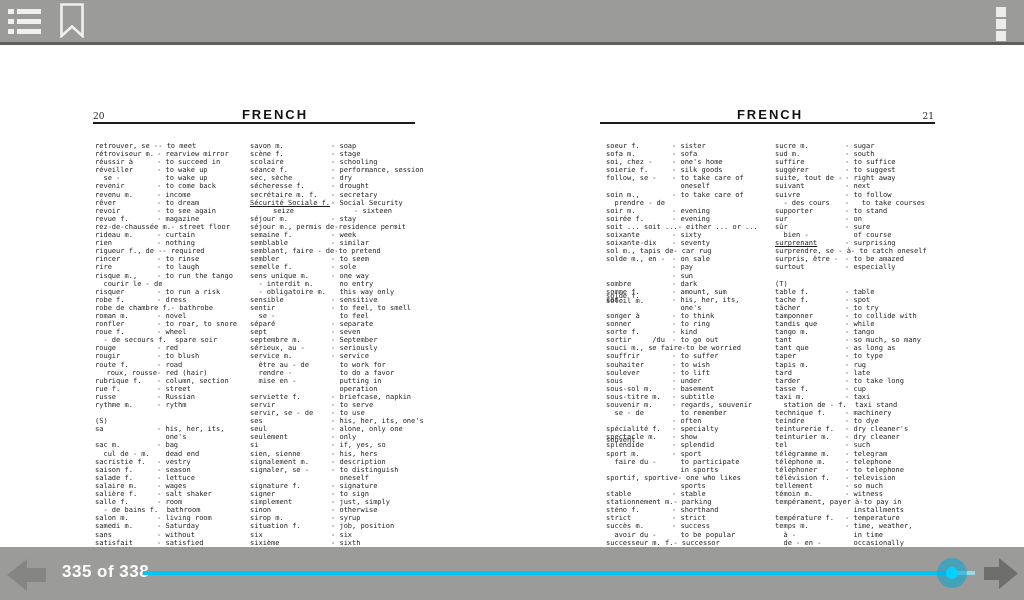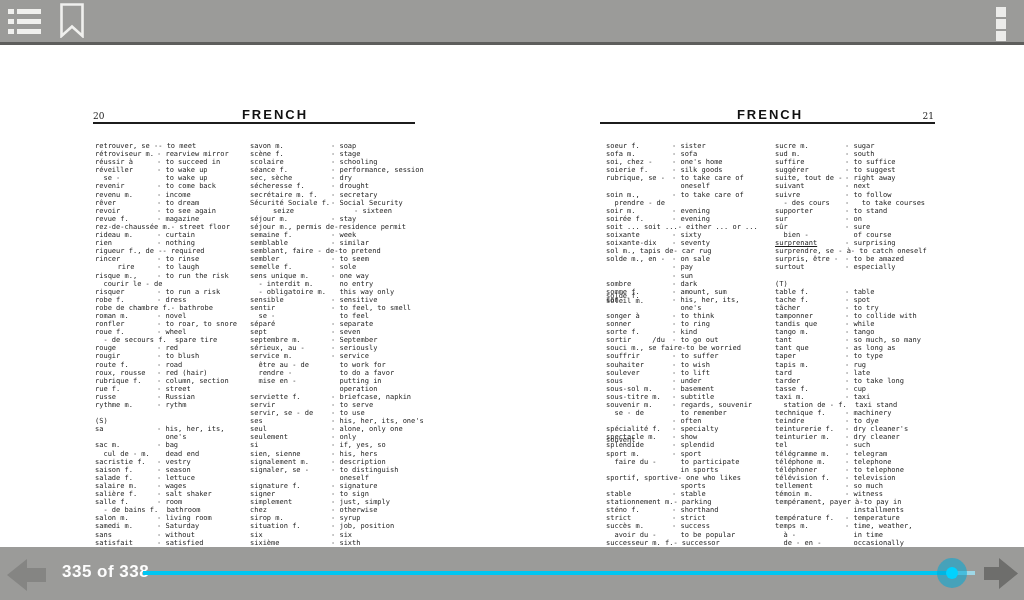--- a/index.html
+++ b/index.html
@@ -135,26 +135,26 @@
           </div>
           <div class="row">
             <span class="term" style="min-width: 62px;">rigueur f., de -</span>
             <span class="def">- required</span>
           </div>
           <div class="row">
             <span class="term" style="min-width: 62px;">rincer</span>
             <span class="def">- to rinse</span>
           </div>
           <div class="row">
-            <span class="term" style="min-width: 62px; text-align: center;">rire</span>
+            <span class="term" style="min-width: 62px;">rire</span>
             <span class="def">- to laugh</span>
           </div>
           <div class="row">
             <span class="term" style="min-width: 62px;">risque m.,</span>
-            <span class="def">- to run the risk</span>
+            <span class="def">- to run the tango</span>
           </div>
           <div class="row">
             <span class="term" style="min-width: 62px;">  courir le - de</span>
             <span class="def"></span>
           </div>
           <div class="row">
             <span class="term" style="min-width: 62px;">risquer</span>
             <span class="def">- to run a risk</span>
           </div>
           <div class="row">
@@ -172,36 +172,36 @@
           <div class="row">
             <span class="term" style="min-width: 62px;">ronfler</span>
             <span class="def">- to roar, to snore</span>
           </div>
           <div class="row">
             <span class="term" style="min-width: 62px;">roue f.</span>
             <span class="def">- wheel</span>
           </div>
           <div class="row">
             <span class="term" style="min-width: 62px;">  - de secours f.</span>
-            <span class="def">  spare tire</span>
+            <span class="def">  spare soir</span>
           </div>
           <div class="row">
             <span class="term" style="min-width: 62px;">rouge</span>
             <span class="def">- red</span>
           </div>
           <div class="row">
             <span class="term" style="min-width: 62px;">rougir</span>
             <span class="def">- to blush</span>
           </div>
           <div class="row">
             <span class="term" style="min-width: 62px;">route f.</span>
             <span class="def">- road</span>
           </div>
           <div class="row">
-            <span class="term" style="min-width: 62px;">roux, rousse</span>
+            <span class="term" style="min-width: 62px; text-align: right;">roux, rousse</span>
             <span class="def">- red (hair)</span>
           </div>
           <div class="row">
             <span class="term" style="min-width: 62px;">rubrique f.</span>
             <span class="def">- column, section</span>
           </div>
           <div class="row">
             <span class="term" style="min-width: 62px;">rue f.</span>
             <span class="def">- street</span>
           </div>
@@ -313,21 +313,21 @@
           </div>
           <div class="row">
             <span class="term" style="min-width: 81px;">sécheresse f.</span>
             <span class="def">- drought</span>
           </div>
           <div class="row">
             <span class="term" style="min-width: 81px;">secrétaire m. f.</span>
             <span class="def">- secretary</span>
           </div>
           <div class="row">
-            <span class="term" style="min-width: 81px;">Sécurité Sociale f.</span>
+            <span class="term" style="min-width: 81px; text-decoration: underline;">Sécurité Sociale f.</span>
             <span class="def">- Social Security</span>
           </div>
           <div class="row">
             <span class="term" style="min-width: 81px; margin-left: 23px;">seize</span>
             <span class="def">- sixteen</span>
           </div>
           <div class="row">
             <span class="term" style="min-width: 81px;">séjour m.</span>
             <span class="def">- stay</span>
           </div>
@@ -465,21 +465,21 @@
           </div>
           <div class="row">
             <span class="term" style="min-width: 81px;">signer</span>
             <span class="def">- to sign</span>
           </div>
           <div class="row">
             <span class="term" style="min-width: 81px;">simplement</span>
             <span class="def">- just, simply</span>
           </div>
           <div class="row">
-            <span class="term" style="min-width: 81px;">chez</span>
+            <span class="term" style="min-width: 81px;">sinon</span>
             <span class="def">- otherwise</span>
           </div>
           <div class="row">
             <span class="term" style="min-width: 81px;">sirop m.</span>
             <span class="def">- syrup</span>
           </div>
           <div class="row">
             <span class="term" style="min-width: 81px;">situation f.</span>
             <span class="def">- job, position</span>
           </div>
@@ -513,21 +513,21 @@
           </div>
           <div class="row">
             <span class="term" style="min-width: 66px;">soi, chez -</span>
             <span class="def">- one's home</span>
           </div>
           <div class="row">
             <span class="term" style="min-width: 66px;">soierie f.</span>
             <span class="def">- silk goods</span>
           </div>
           <div class="row">
-            <span class="term" style="min-width: 66px;">rubrique, se -</span>
+            <span class="term" style="min-width: 66px;">follow, se -</span>
             <span class="def">- to take care of</span>
           </div>
           <div class="row">
             <span class="term" style="min-width: 66px;"></span>
             <span class="def">  oneself</span>
           </div>
           <div class="row">
             <span class="term" style="min-width: 66px;">soin m.,</span>
             <span class="def">- to take care of</span>
           </div>

